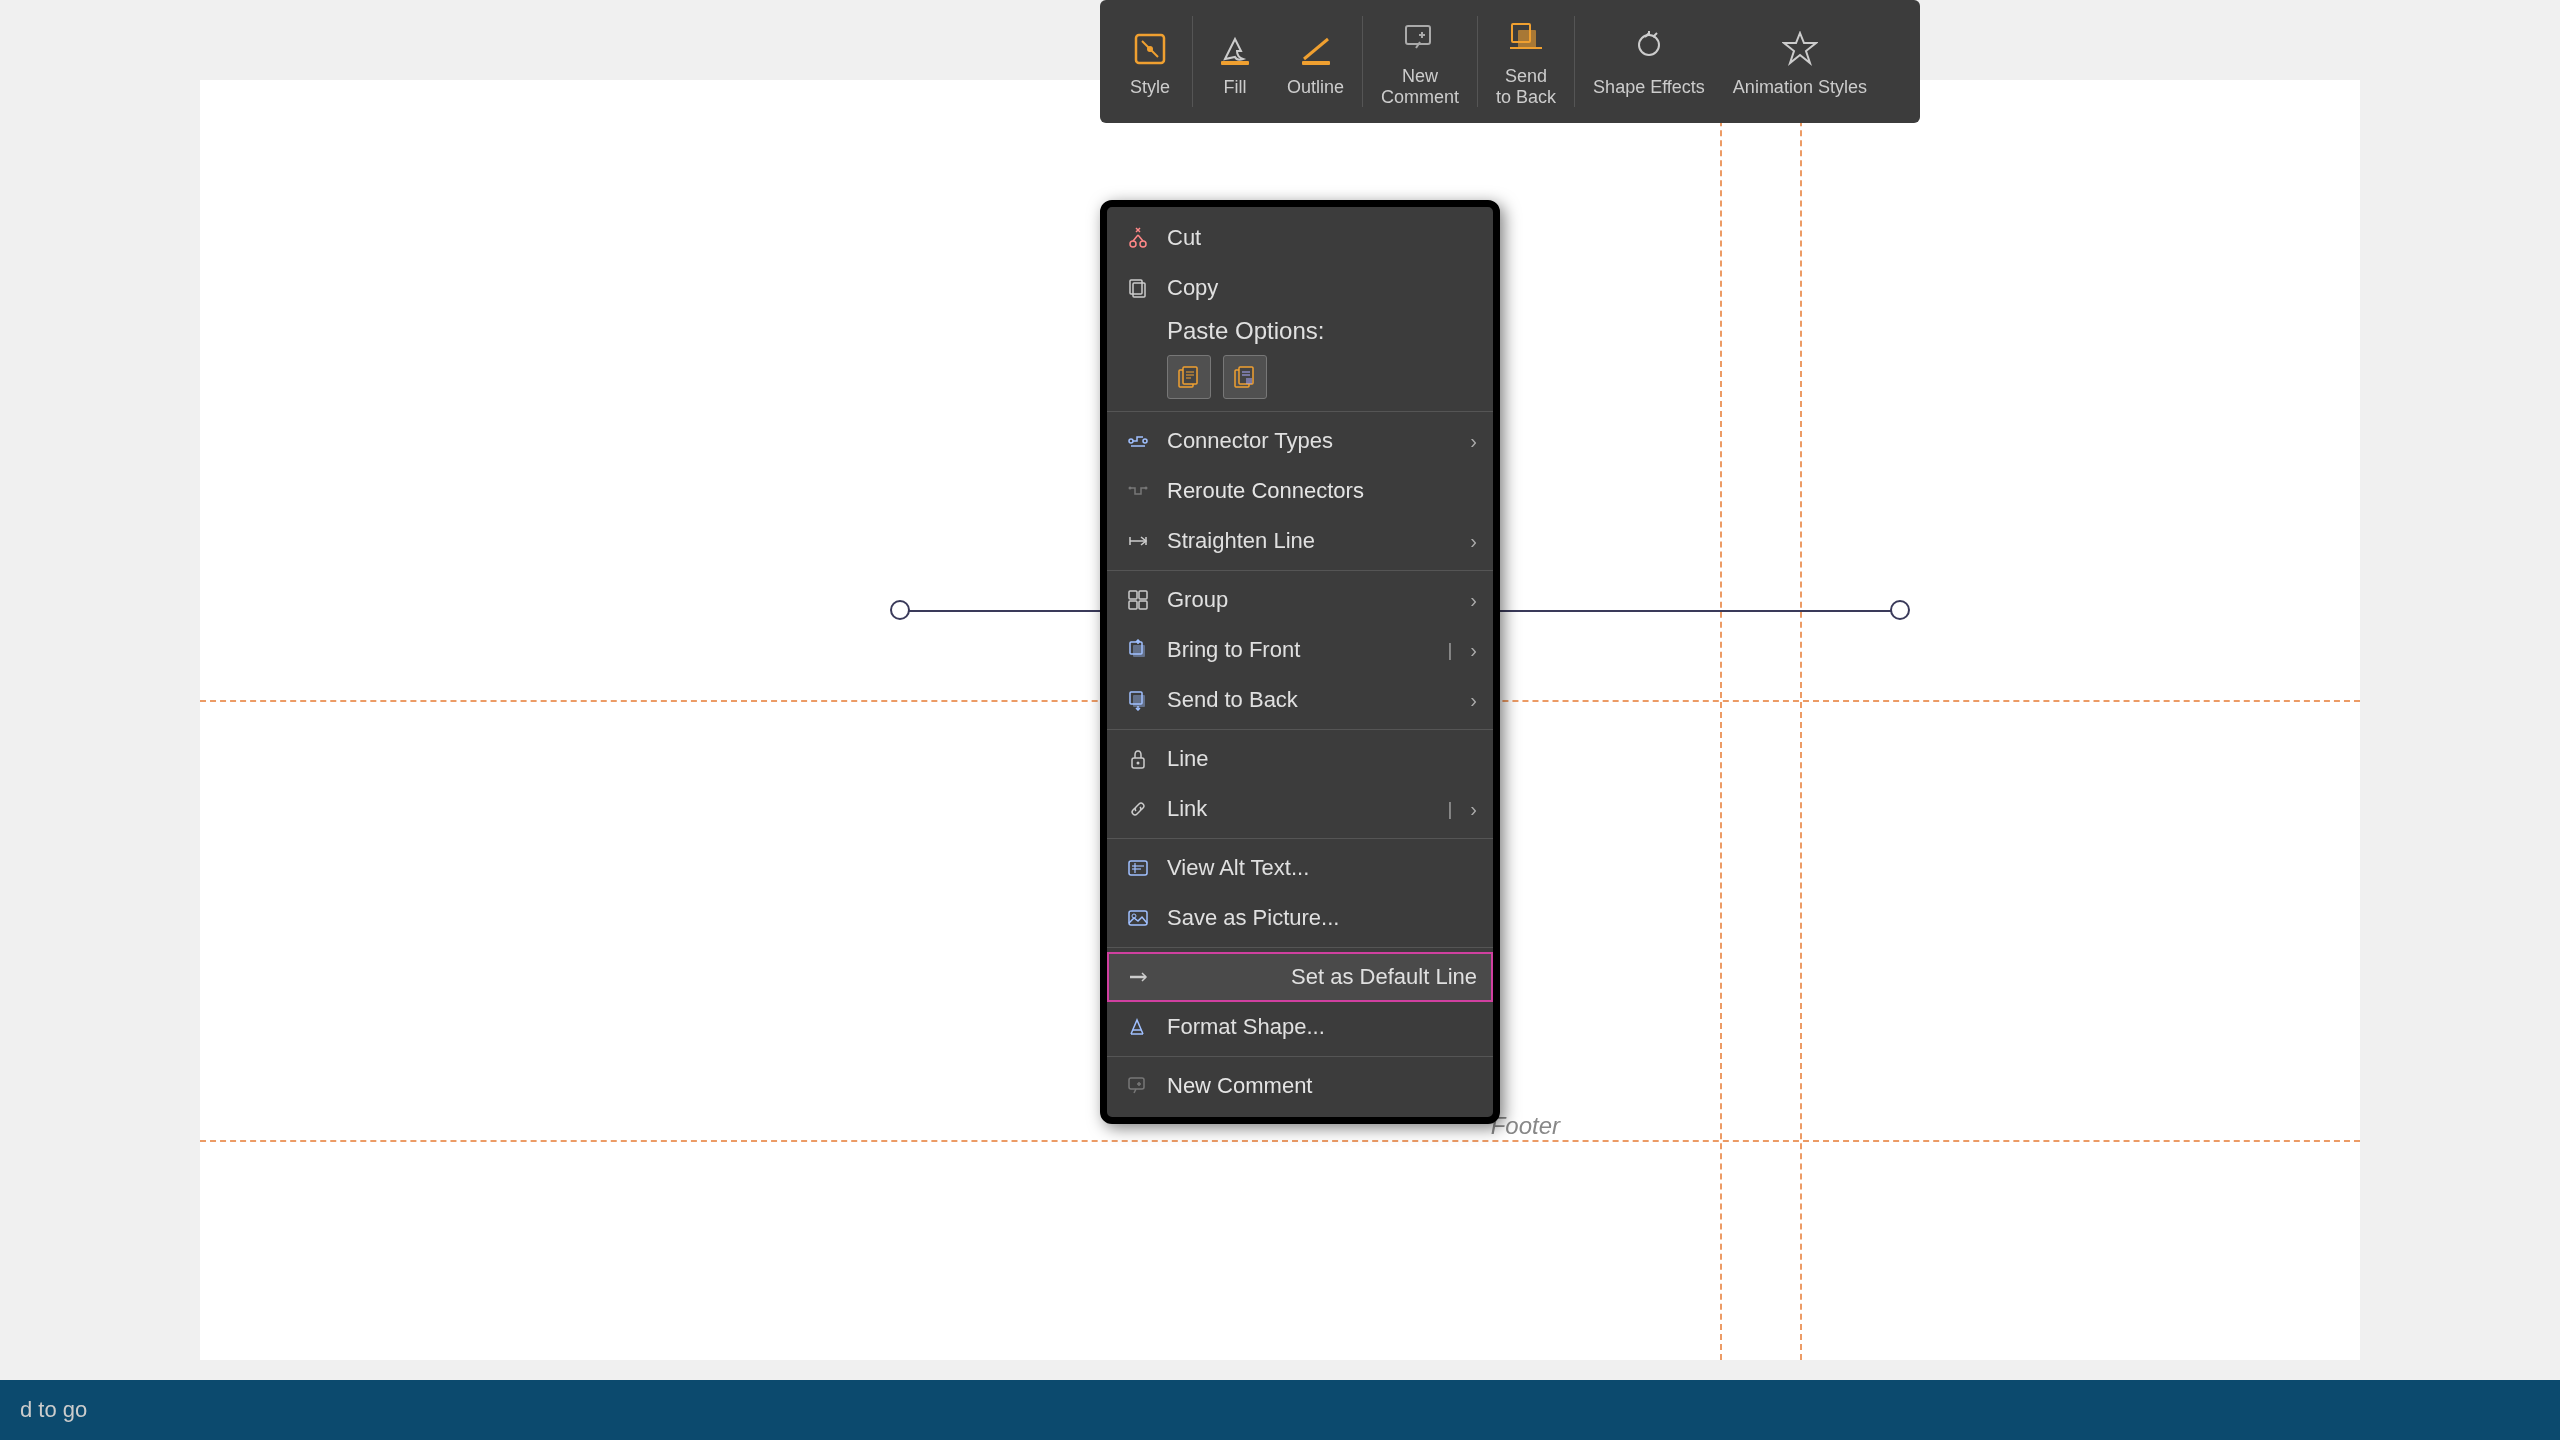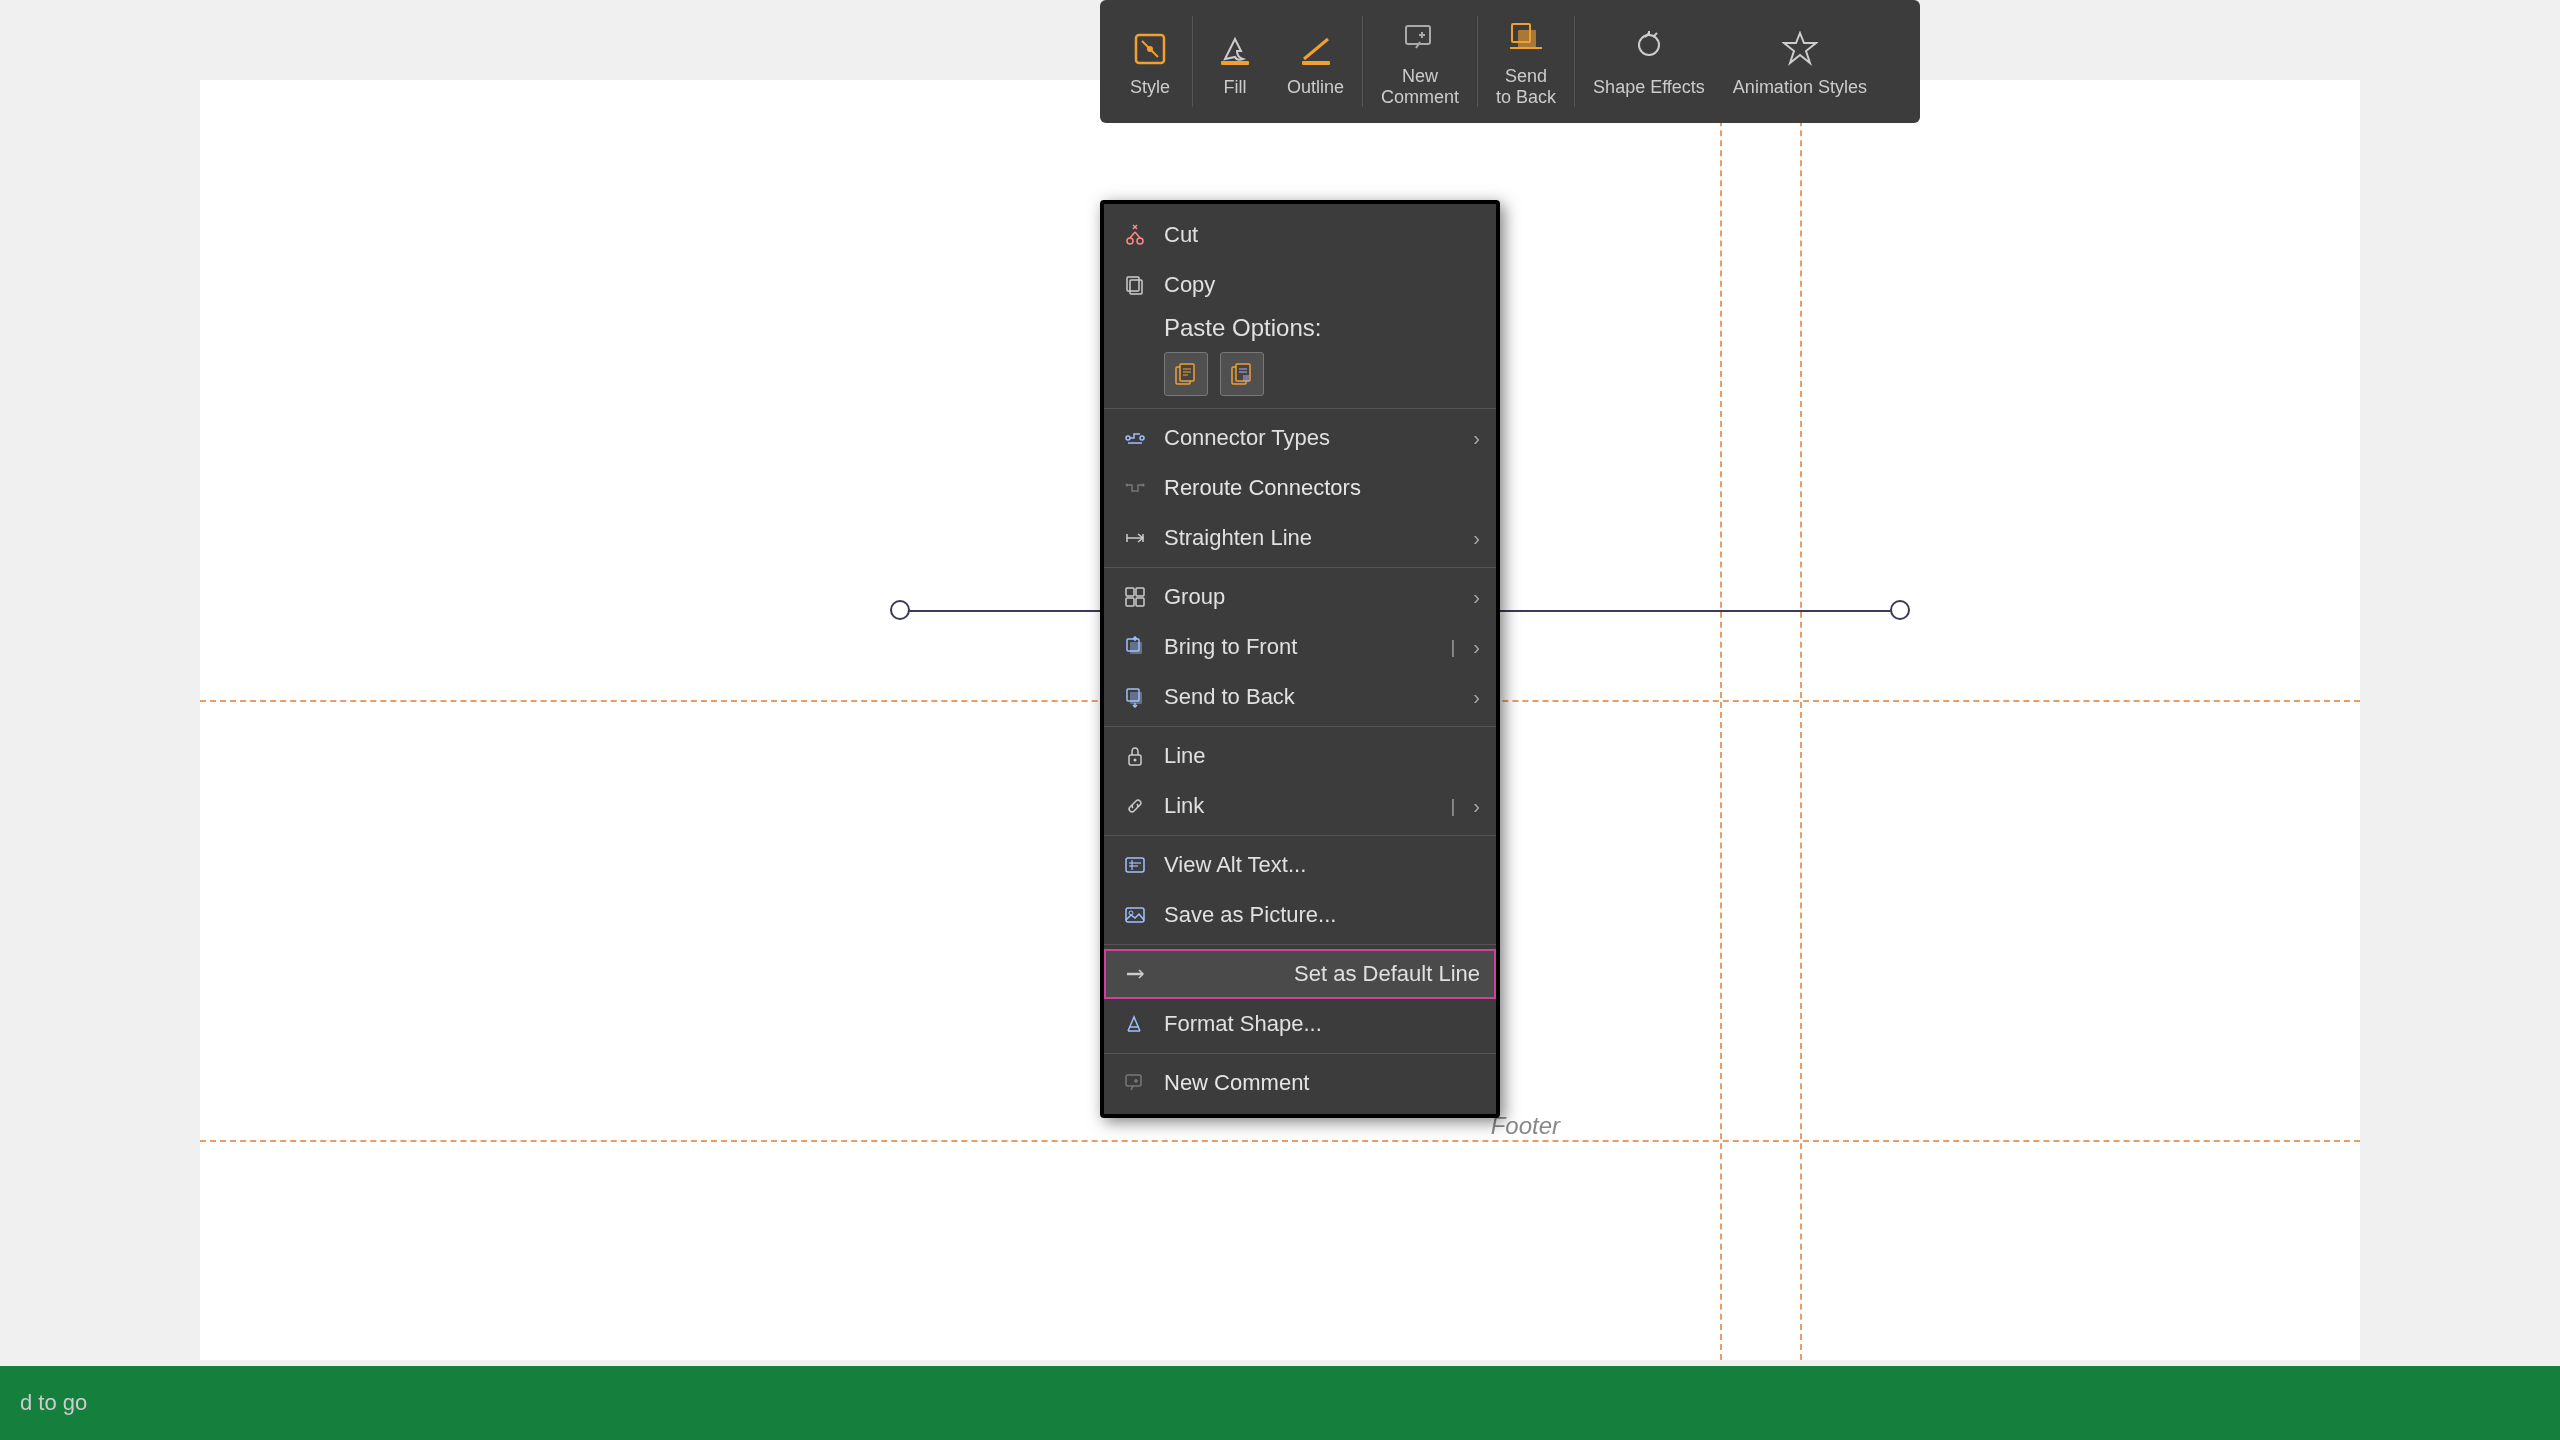--- a/index.html
+++ b/index.html
@@ -92,22 +92,22 @@
       color: #888;
       font-size: 24px;
       font-style: italic;
     }
 
     
     .status-bar {
       position: absolute;
       bottom: 0; left: 0;
       width: 100%;
-      height: 74px;
-      background: #15803d;
+      height: 60px;
+      background: #0c4a6e;
       display: flex;
       align-items: center;
       padding: 0 20px;
       gap: 20px;
     }
     .status-bar-text {
       color: #cccccc;
       font-size: 22px;
     }
 
@@ -162,22 +162,22 @@
       color: #f0a030;
     }
 
     
     .context-menu {
       position: absolute;
       top: 200px;
       left: 1100px;
       width: 400px;
       background: #3c3c3c;
-      border: 4px solid #000000;
-      border-radius: 4px;
+      border: 7px solid #000000;
+      border-radius: 12px;
       padding: 6px 0;
       box-shadow: 4px 4px 16px rgba(0,0,0,0.5);
       z-index: 100;
     }
 
     .menu-item {
       display: flex;
       align-items: center;
       padding: 10px 16px;
       gap: 14px;

